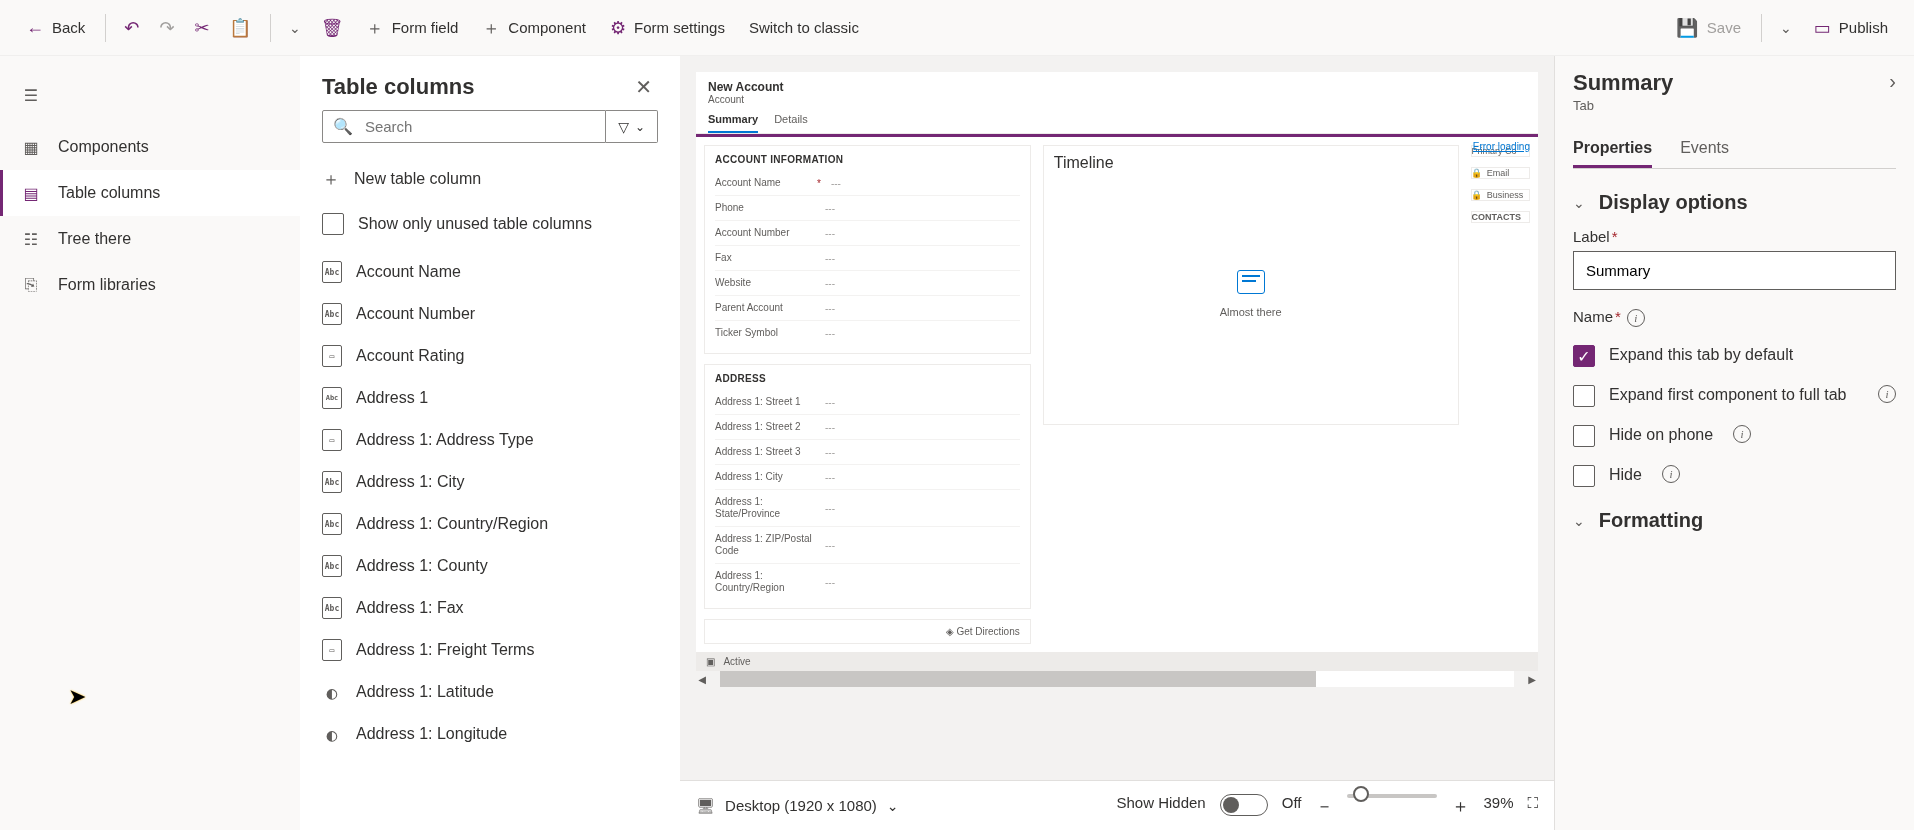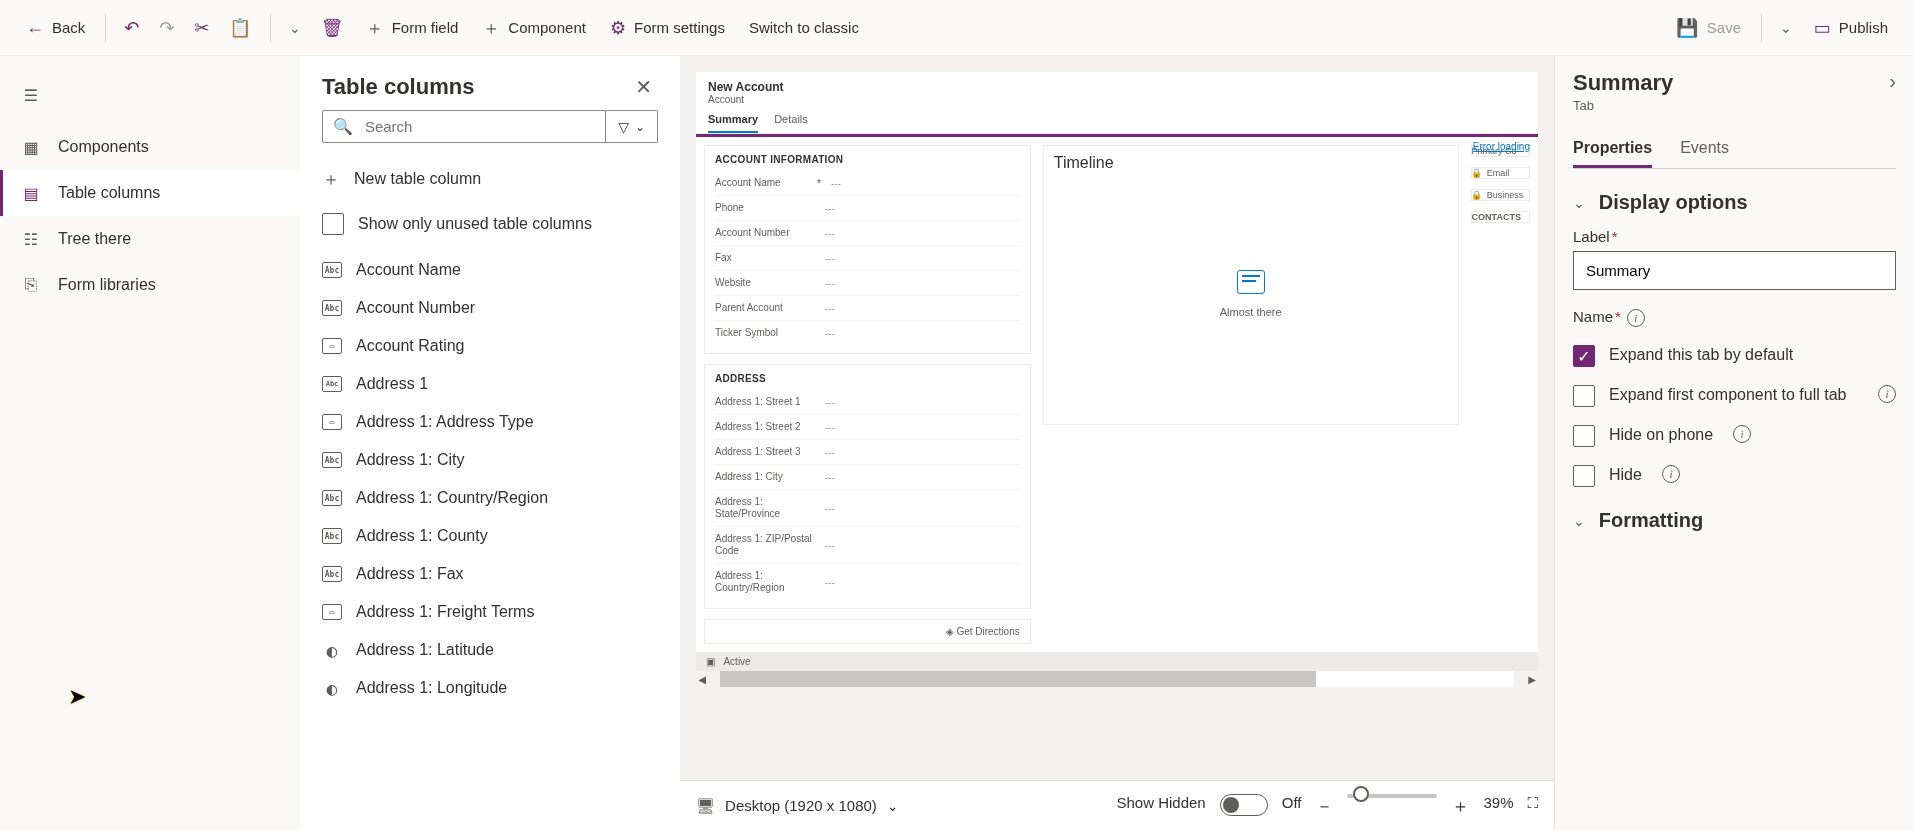--- a/index.html
+++ b/index.html
@@ -50,21 +50,21 @@
   .tc-new { display:flex; align-items:center; gap:14px; padding:12px 22px; cursor:pointer; color:var(--text); font-size:16px; }
   .tc-new .plus { color:var(--text-light); font-size:18px; }
   .tc-check-row { display:flex; align-items:center; gap:14px; padding:10px 22px 16px; font-size:16px; }
   .chk { width:22px; height:22px; border:1px solid #605e5c; border-radius:2px; background:#fff; display:inline-flex; align-items:center; justify-content:center; flex-shrink:0; }
   .chk.checked { background:var(--purple); border-color:var(--purple); color:#fff; }
   .chk.checked::after { content:"✓"; font-size:16px; }
   .tc-list { flex:1; overflow-y:auto; padding:0 8px 0 22px; position:relative; }
   .tc-list::-webkit-scrollbar { width:14px; }
   .tc-list::-webkit-scrollbar-thumb { background:#c8c6c4; }
   .tc-item { display:flex; align-items:center; gap:14px; padding:10px 0; font-size:16px; cursor:grab; }
-  .tc-type { width:20px; height:16px; border:1px solid #605e5c; border-radius:2px; font-size:8px; display:flex; align-items:center; justify-content:center; color:#605e5c; flex-shrink:0; font-family:monospace; font-weight:bold; overflow:hidden; }
+  .tc-type { width:20px; height:22px; border:1px solid #605e5c; border-radius:2px; font-size:8px; display:flex; align-items:center; justify-content:center; color:#605e5c; flex-shrink:0; font-family:monospace; font-weight:bold; overflow:hidden; }
   .tc-type.opt { border-radius:2px; }
   .tc-type.globe { border:none; font-size:18px; }
   
   
   .canvas-wrap { flex:1; display:flex; flex-direction:column; background:var(--bg); min-width:0; }
   .canvas-scroll { flex:1; overflow:auto; padding:16px; position:relative; }
   .canvas { background:var(--white); width:100%; font-size:11px; color:#323130; }
   .cv-header { padding:8px 12px 0; border-bottom:1px solid #edebe9; }
   .cv-title { font-size:12px; font-weight:600; }
   .cv-sub { font-size:10px; color:#605e5c; }

